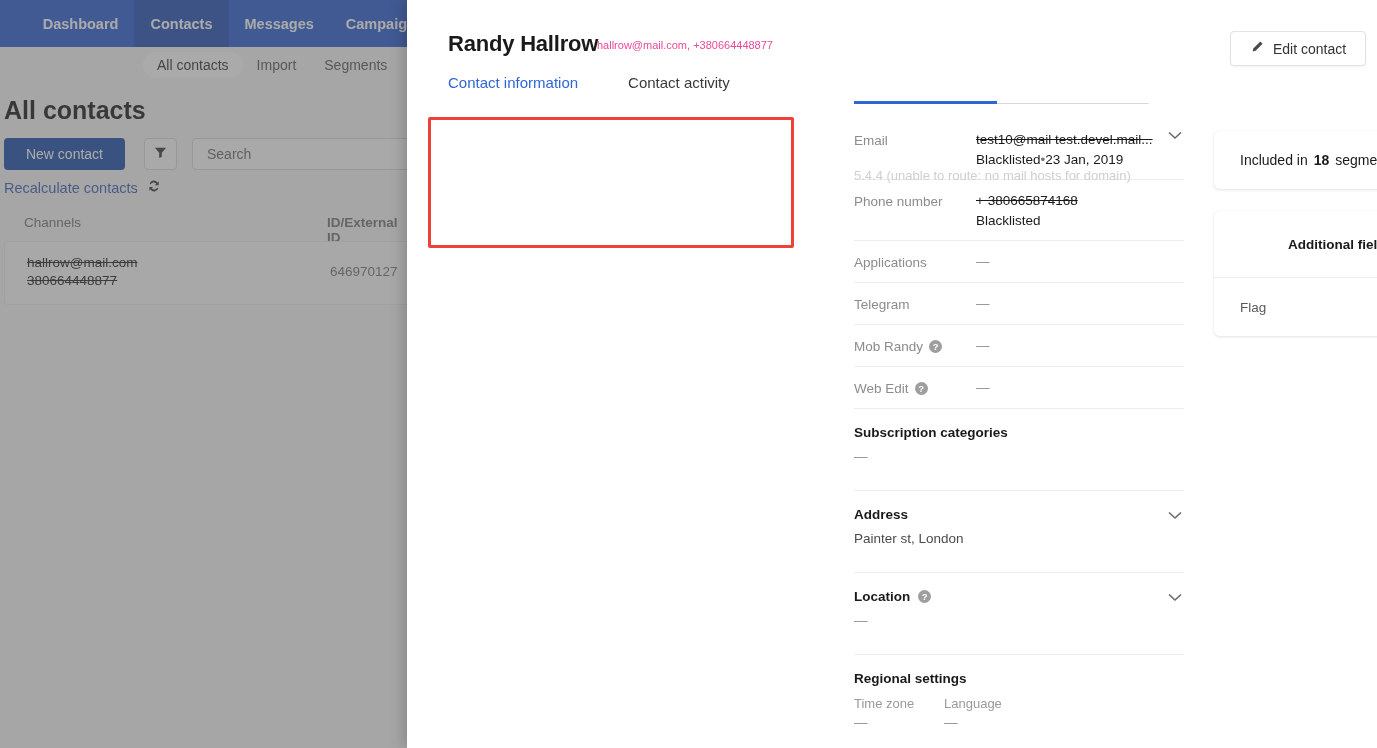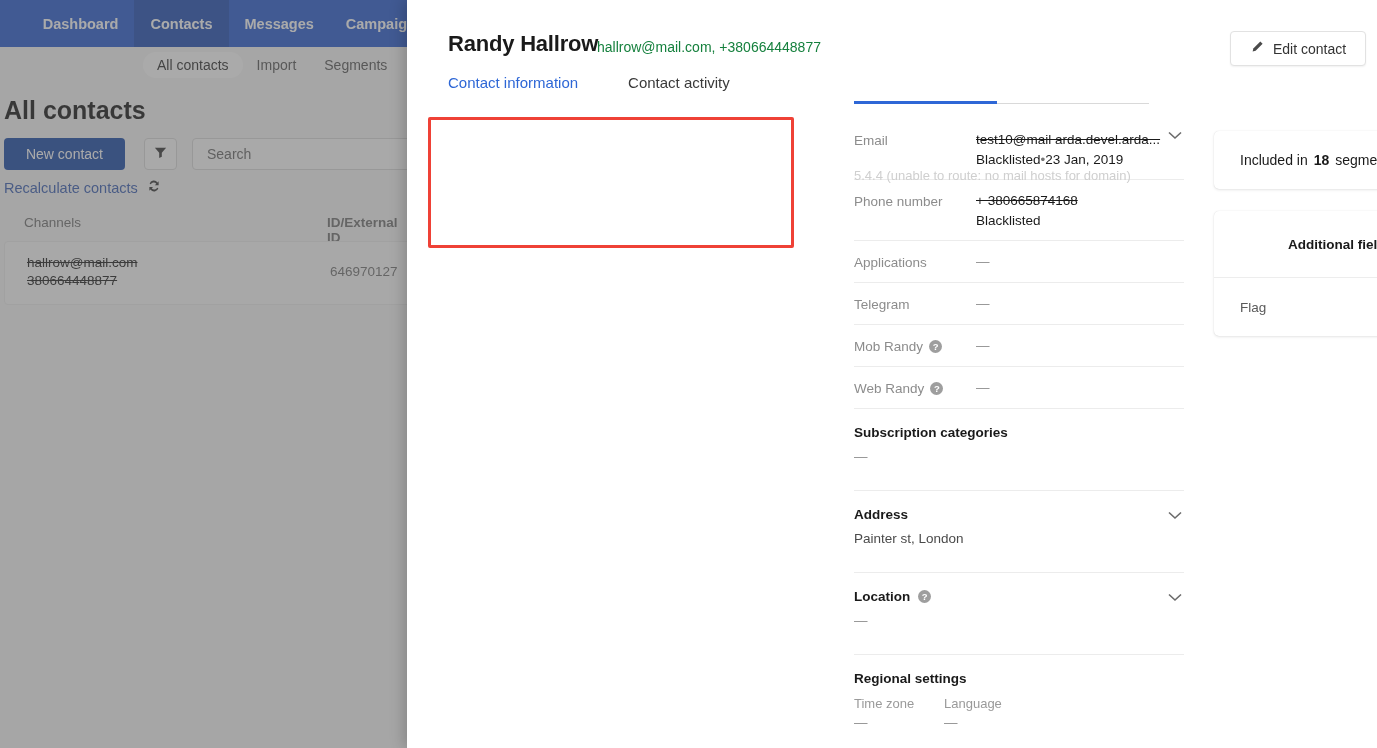--- a/index.html
+++ b/index.html
@@ -99,21 +99,21 @@
     box-shadow: -3px 0 14px rgba(0,0,0,0.20);
   }
 
   .panel-head { position: relative; height: 104px; }
   .contact-name {
     position: absolute; left: 41px; top: 31px;
     font-size: 22px; font-weight: bold; color: #1a1a1a; letter-spacing: -0.2px;
   }
   .contact-sub {
     position: absolute; left: 190px; top: 39px;
-    font-size: 14px; color: #15803d;
+    font-size: 11px; color: #ec4899;
   }
   .edit-btn {
     position: absolute; right: 11px; top: 31px;
     height: 35px; min-width: 136px; background: #ffffff;
     border: 1px solid #e2e2e2; border-radius: 4px;
     display: flex; align-items: center; justify-content: center; gap: 9px;
     font-size: 14px; color: #333; padding: 0 14px;
     box-shadow: 0 1px 2px rgba(0,0,0,0.06);
   }
 
@@ -300,21 +300,21 @@
       <div class="tab">Contact activity</div>
     </div>
     <div class="tab-underline-grey"></div>
     <div class="tab-underline-blue"></div>
 
     <div class="col-left">
 
       <div class="ch-row">
         <div class="ch-label">Email</div>
         <div class="ch-val">
-          <span class="struck">test10@mail arda.devel.arda...</span>
+          <span class="struck">test10@mail test.devel.mail...</span>
           <div class="ch-sub">
             <span>Blacklisted</span>
             <span class="ch-dot">•</span>
             <span class="ch-date">23 Jan, 2019</span>
           </div>
         </div>
         <span class="chev">
           <svg width="14" height="9" viewBox="0 0 14 9">
               <path d="M1 1.5L7 7l6-5.5" stroke="#6a6a6a" stroke-width="1.6" fill="none"></path>
             </svg>
@@ -344,21 +344,21 @@
       <div class="ch-row">
         <div class="ch-label">
           <span>Mob Randy</span>
           <span class="help-icon">?</span>
         </div>
         <div class="ch-val dash">—</div>
       </div>
 
       <div class="ch-row">
         <div class="ch-label">
-          <span>Web Randy</span>
+          <span>Web Edit</span>
           <span class="help-icon">?</span>
         </div>
         <div class="ch-val dash">—</div>
       </div>
 
       <div class="sec">
         <div class="sec-title">Subscription categories</div>
         <div class="sec-val dash">—</div>
       </div>
 

